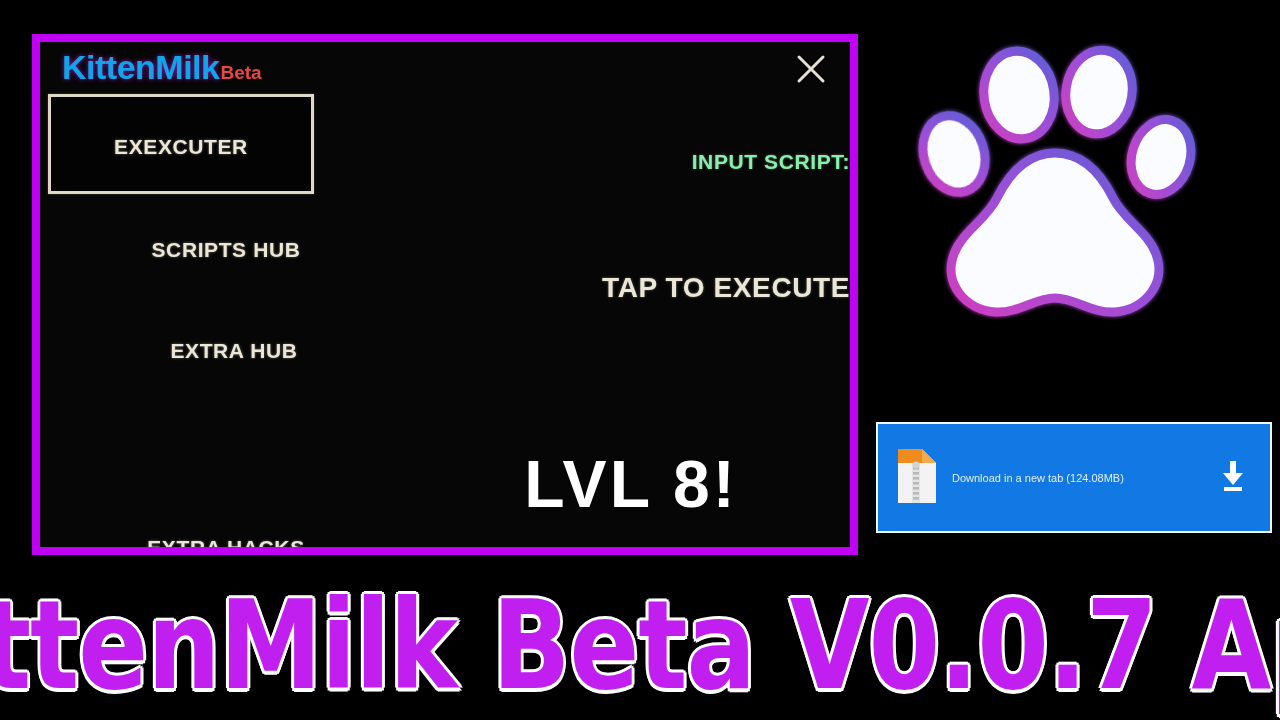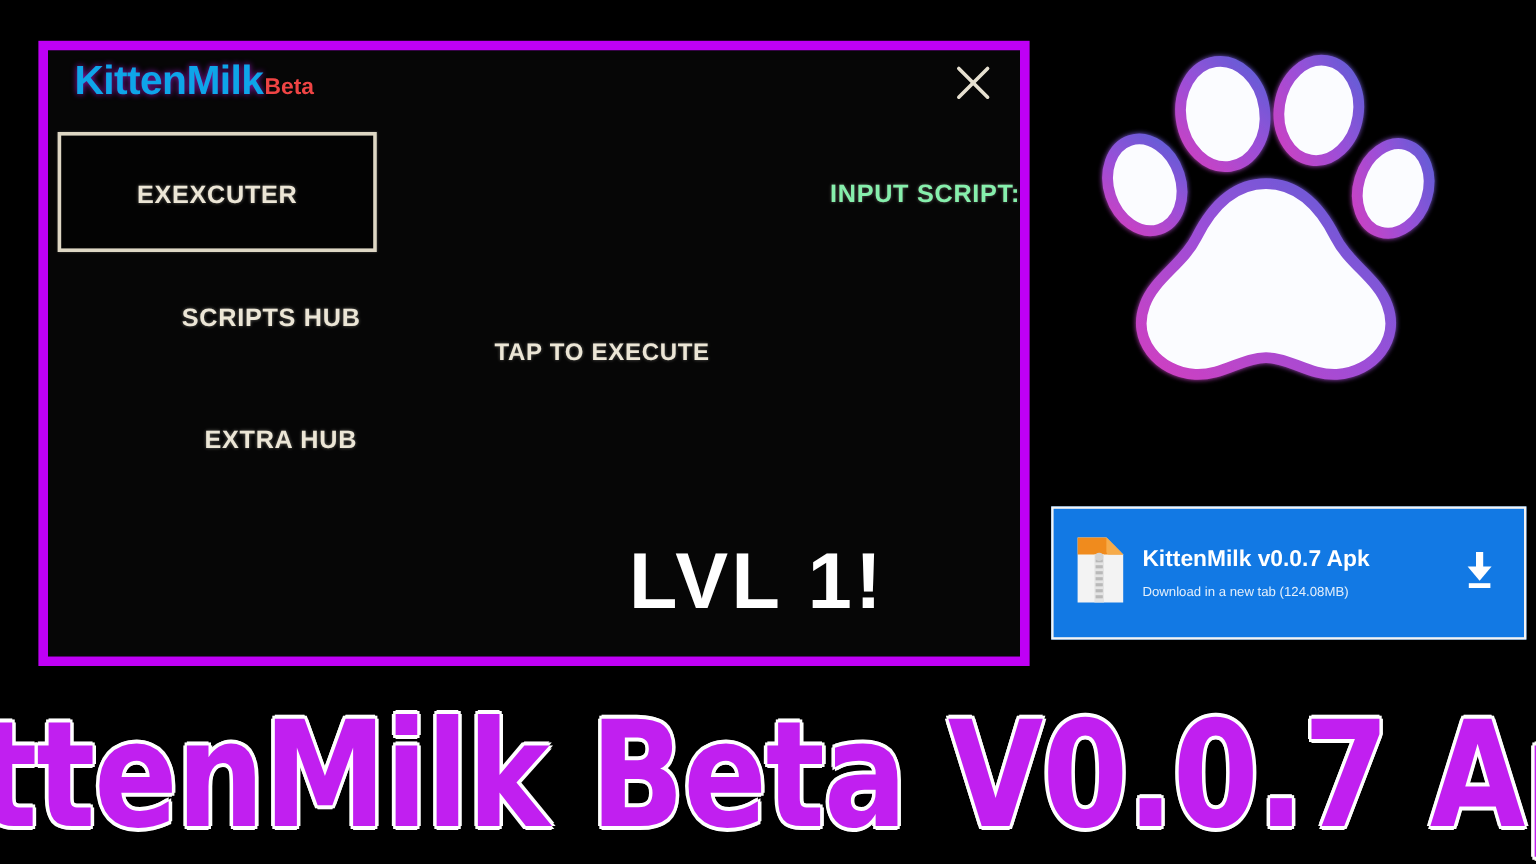--- a/index.html
+++ b/index.html
@@ -72,21 +72,20 @@
   }
   #close-btn svg { display: block; }
 
   
   #nav-column {
     position: absolute;
     left: 0;
     top: 52px;
     width: 372px;
     bottom: 0;
-    margin-top: 16px;
   }
   .nav-item {
     color: #ece6d6;
     font-size: 21px;
     font-weight: bold;
     letter-spacing: 0.6px;
     text-align: center;
     text-shadow: 0 0 3px rgba(255,250,235,0.4);
     position: absolute;
     width: 100%;
@@ -126,24 +125,24 @@
     color: #86efac;
     font-size: 21px;
     font-weight: bold;
     letter-spacing: 0.6px;
     text-shadow: 0 0 3px rgba(255,250,235,0.35);
   }
   #tap-to-execute {
     position: absolute;
     left: 0;
     right: 0;
-    top: 189px;
-    text-align: left;
+    top: 178px;
+    text-align: right;
     color: #ece6d6;
-    font-size: 20px;
+    font-size: 28px;
     font-weight: bold;
     letter-spacing: 0.6px;
     text-shadow: 0 0 3px rgba(255,250,235,0.35);
     cursor: pointer;
   }
   #lvl-badge {
     position: absolute;
     left: 0;
     right: 0;
     top: 352px;
@@ -253,21 +252,21 @@
     <div id="nav-column">
       <div class="nav-item selected" id="nav-exexcuter">EXEXCUTER</div>
       <div class="nav-item" id="nav-script-hub">SCRIPTS HUB</div>
       <div class="nav-item" id="nav-game-hub">EXTRA HUB</div>
       <div class="nav-item" id="nav-extra-hacks">EXTRA HACKS</div>
     </div>
 
     <div id="script-panel">
       <div id="input-script-label">INPUT SCRIPT:</div>
       <div id="tap-to-execute">TAP TO EXECUTE</div>
-      <div id="lvl-badge">LVL 1!</div>
+      <div id="lvl-badge">LVL 8!</div>
     </div>
 
   </div>
 </div>
 
 <div id="paw-logo">
   <svg width="300" height="330" viewBox="0 0 300 330" aria-hidden="true">
     <defs>
       <linearGradient id="pawGrad" x1="0" y1="1" x2="1" y2="0">
         <stop offset="0%" stop-color="#d13fc0"></stop>
@@ -313,21 +312,20 @@
         <rect x="19" y="30" width="6" height="2.6"></rect>
         <rect x="19" y="35" width="6" height="2.6"></rect>
         <rect x="19" y="40" width="6" height="2.6"></rect>
         <rect x="19" y="45" width="6" height="2.6"></rect>
         <rect x="19" y="50" width="6" height="2.6"></rect>
       </g>
       <circle cx="22" cy="18" r="3.4" fill="#d2d2d2"></circle>
     </svg>
   </div>
   <div id="download-text">
-    <div id="download-title">KittenMilk v0.0.7 Apk</div>
     <div id="download-sub">Download in a new tab (124.08MB)</div>
   </div>
   <div id="download-arrow">
     <svg width="30" height="34" viewBox="0 0 30 34" aria-hidden="true">
       <rect x="12" y="2" width="6" height="15" fill="#ffffff"></rect>
       <path d="M5 14 L25 14 L15 26 Z" fill="#ffffff"></path>
       <rect x="6" y="28" width="18" height="4" fill="#ffffff"></rect>
     </svg>
   </div>
 </div>

